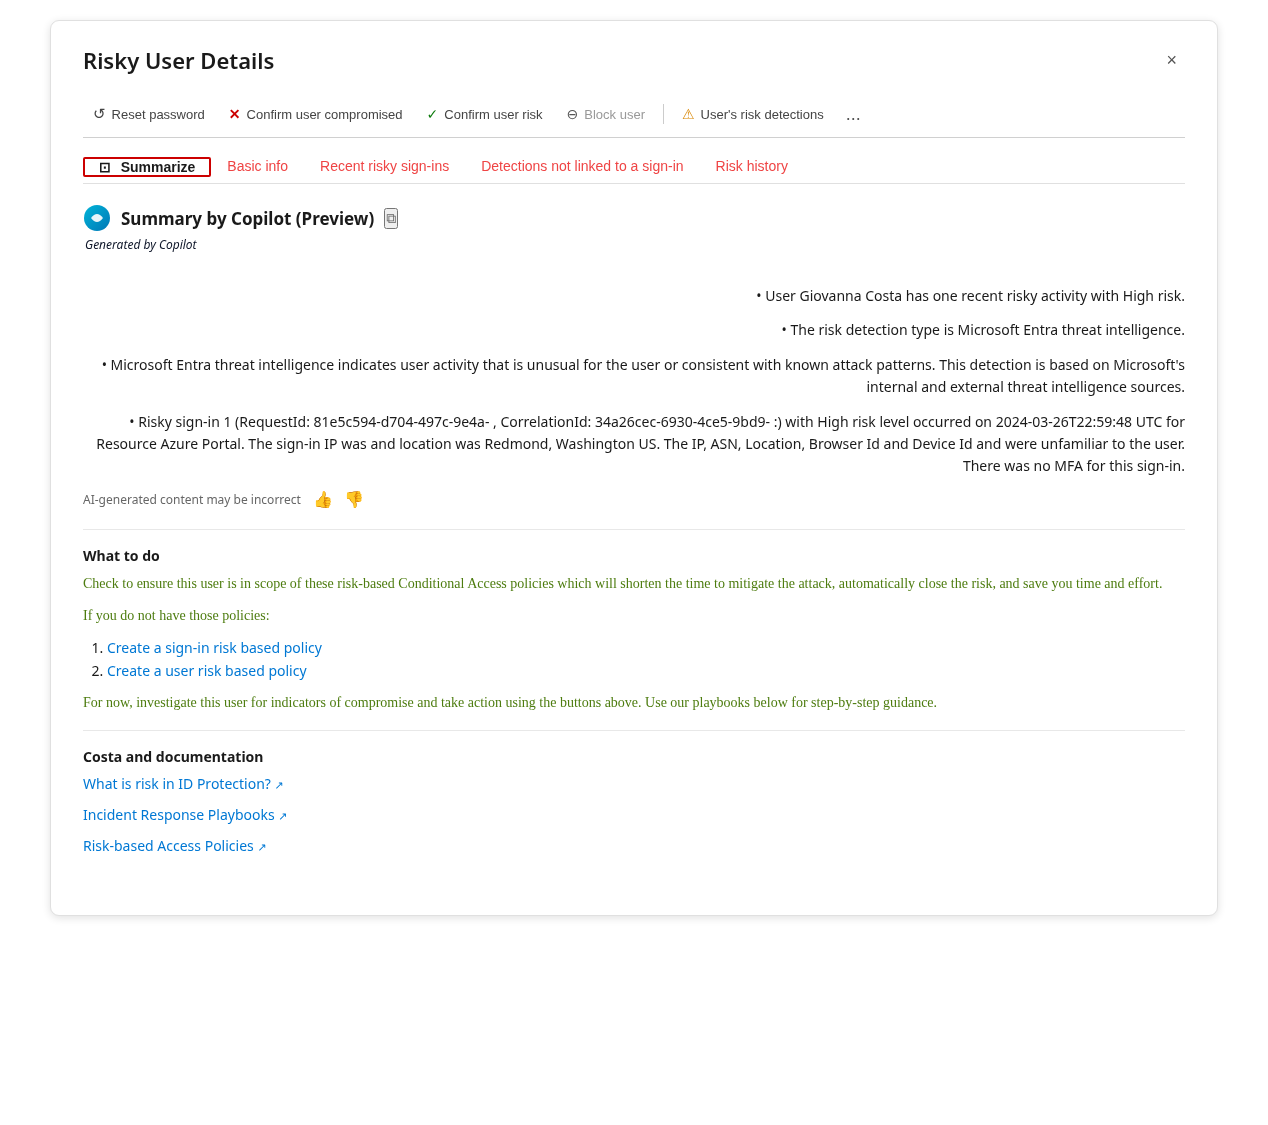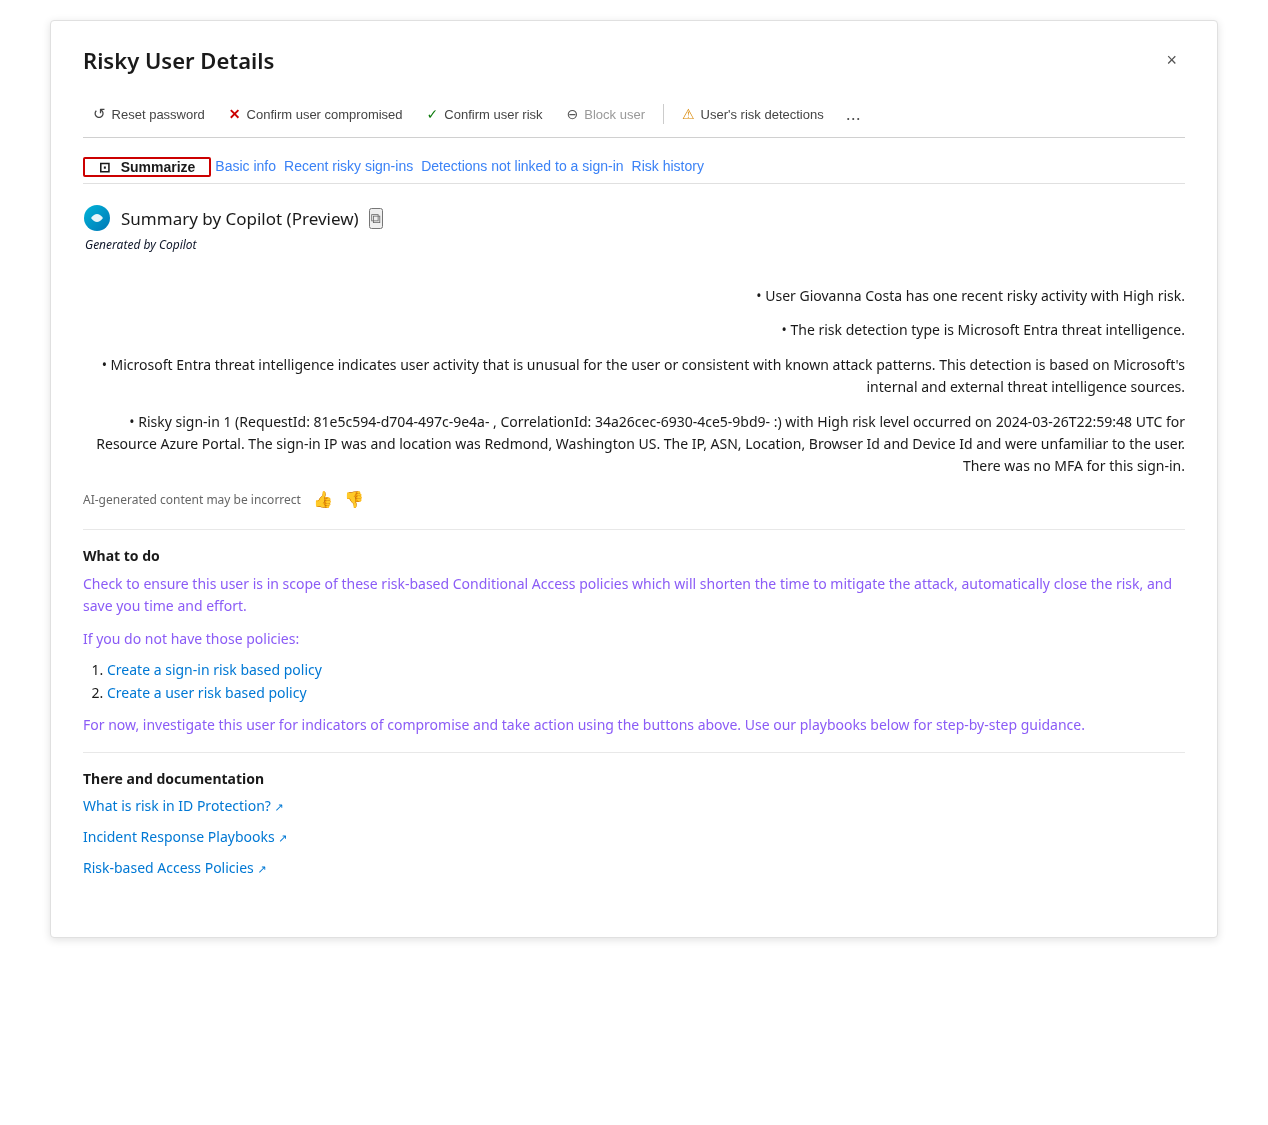--- a/index.html
+++ b/index.html
@@ -7,21 +7,21 @@
       font-family: 'Segoe UI', system-ui, -apple-system, sans-serif;
       font-size: 14px;
       color: #1a1a1a;
       background: #fff;
     }
     .panel {
       width: 1168px;
       margin: 20px auto;
       background: #fff;
       border: 1px solid #e0e0e0;
-      border-radius: 4px;
+      border-radius: 9px;
       box-shadow: 0 2px 8px rgba(0,0,0,0.12);
       padding: 24px 32px 32px;
     }
     .panel-header {
       display: flex;
       justify-content: space-between;
       align-items: center;
       margin-bottom: 16px;
     }
     .panel-title {
@@ -67,24 +67,24 @@
     }
     .tab-bar {
       display: flex;
       align-items: center;
       gap: 0;
       padding: 12px 0 0;
       border-bottom: 1px solid #e0e0e0;
       margin-bottom: 20px;
     }
     .tab {
-      padding: 8px 4px;
+      padding: 8px 16px;
       cursor: pointer;
       font-size: 14px;
-      color: #3b82f6;
+      color: #ef4444;
       border: none;
       background: none;
       border-bottom: 2px solid transparent;
       margin-bottom: -1px;
       white-space: nowrap;
     }
     .tab.active {
       color: #1a1a1a;
       font-weight: 600;
       border: 2px solid #cc0000;
@@ -95,21 +95,21 @@
     .tab.active:not(:first-child) { margin-left: 0; }
     .content-area { padding: 0 0 16px; }
     .summary-header {
       display: flex;
       align-items: center;
       gap: 10px;
       margin-bottom: 4px;
     }
     .summary-title {
       font-size: 17px;
-      font-weight: 400;
+      font-weight: 700;
       color: #1a1a1a;
     }
     .copy-icon {
       cursor: pointer;
       color: #666;
       font-size: 14px;
     }
     .generated-by {
       font-size: 12px;
       color: #0f172a;
@@ -133,22 +133,23 @@
       font-size: 16px;
       color: #666;
     }
     .section-title {
       font-weight: 700;
       font-size: 14px;
       margin-bottom: 8px;
     }
     .section-body {
       line-height: 1.6;
-      color: #8b5cf6;
+      color: #4d7c0f;
       margin-bottom: 10px;
+      font-family: Liberation Serif, serif;
     }
     .policy-list {
       margin: 8px 0 12px 24px;
     }
     .policy-list li {
       margin-bottom: 4px;
     }
     .policy-link {
       color: #0078d4;
       text-decoration: none;
@@ -278,21 +279,21 @@
         <li>
           <a class="policy-link" href="#">Create a user risk based policy</a>
         </li>
       </ol>
       <div class="section-body">For now, investigate this user for indicators of compromise and take action using the buttons above. Use our playbooks below for step-by-step guidance.</div>
     </div>
 
     <div class="divider"></div>
 
     <div>
-      <div class="section-title">There and documentation</div>
+      <div class="section-title">Costa and documentation</div>
       <div class="help-link-item">
         <a class="policy-link" href="#">
           <span>What is risk in ID Protection?</span>
           <span class="ext-icon"> ↗</span>
         </a>
       </div>
       <div class="help-link-item">
         <a class="policy-link" href="#">
           <span>Incident Response Playbooks</span>
           <span class="ext-icon"> ↗</span>

